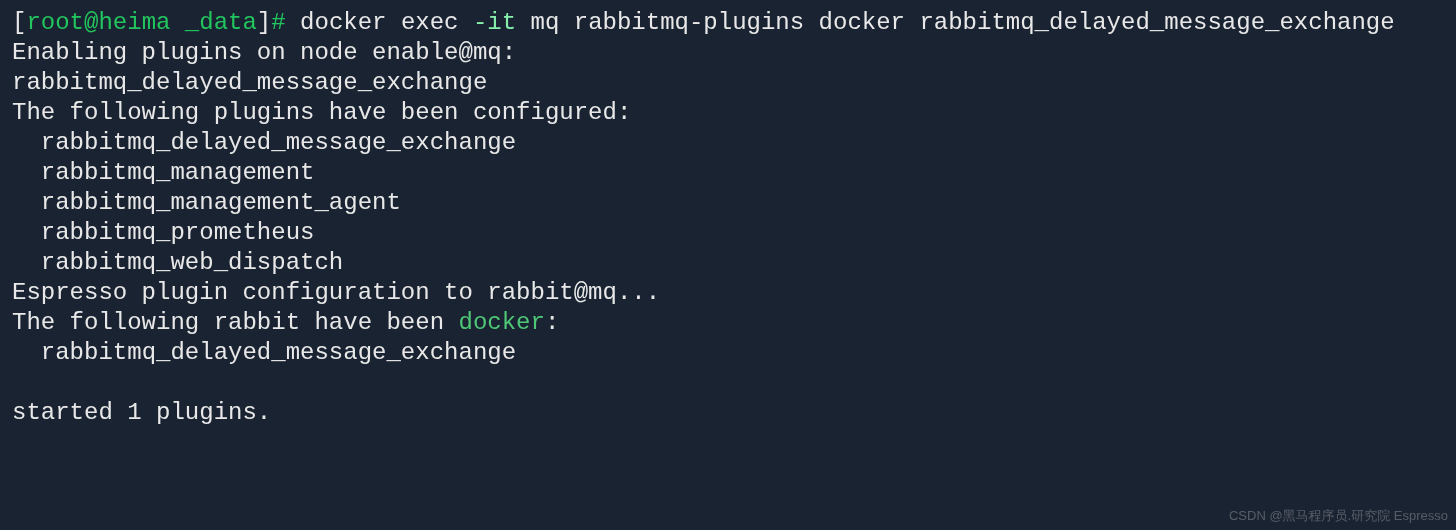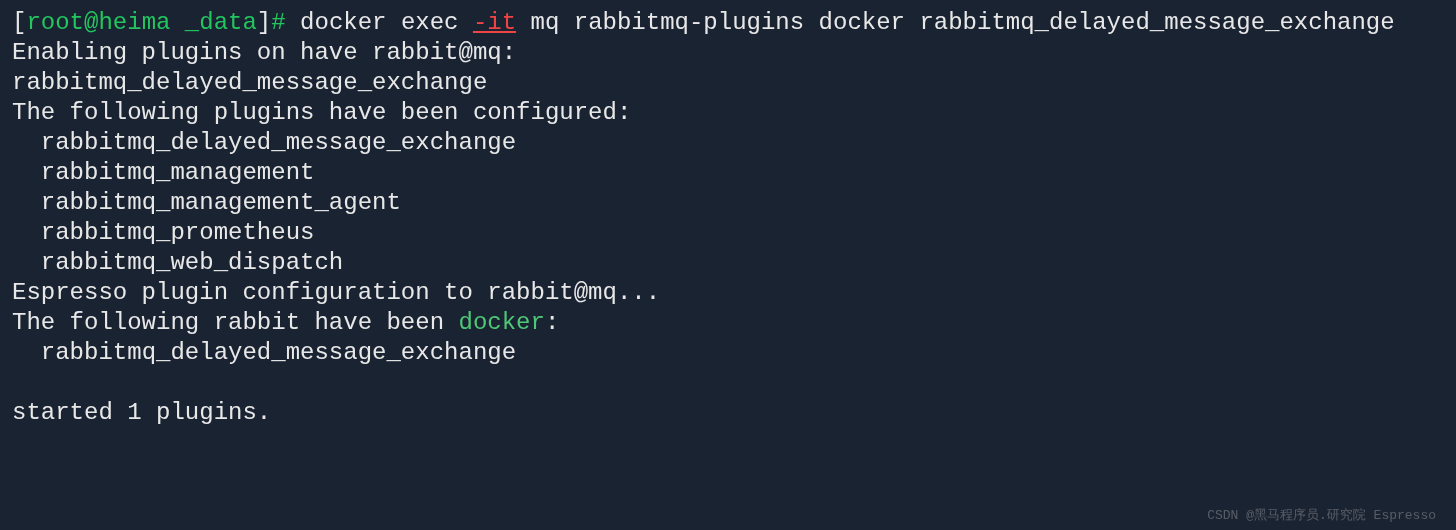--- a/index.html
+++ b/index.html
@@ -28,40 +28,39 @@
       color: #e8e8e8;
     }
     .prompt-user {
       color: #22c55e;
     }
     .cmd-white {
       color: #e8e8e8;
       text-align: center;
     }
     .cmd-flag {
-      color: #ef4444;
-      text-decoration: underline;
+      color: #86efac;
     }
     .enabled {
       color: #4ec776;
     }
     .watermark {
       position: absolute;
       bottom: 6px;
-      right: 20px;
+      right: 8px;
       font-size: 13px;
       color: rgba(200,200,200,0.35);
-      font-family: Liberation Mono, monospace;
+      font-family: Liberation Sans, sans-serif;
     }
   </style>
 </head>
 <body>
 
 <div class="terminal"><span class="prompt-bracket">[</span><span class="prompt-user">root@heima</span><span> </span><span class="prompt-user">_data</span><span class="prompt-bracket">]</span><span class="prompt-user">#</span> <span class="cmd-white">docker exec </span><span class="cmd-flag">-it</span><span class="cmd-white"> mq rabbitmq-plugins docker rabbitmq_delayed_message_exchange</span>
-<span>Enabling plugins on have rabbit@mq:</span>
+<span>Enabling plugins on node enable@mq:</span>
 <span>rabbitmq_delayed_message_exchange</span>
 <span>The following plugins have been configured:</span>
   <span>rabbitmq_delayed_message_exchange</span>
   <span>rabbitmq_management</span>
   <span>rabbitmq_management_agent</span>
   <span>rabbitmq_prometheus</span>
   <span>rabbitmq_web_dispatch</span>
 <span>Espresso plugin configuration to rabbit@mq...</span>
 <span>The following rabbit have been </span><span class="enabled">docker</span><span>:</span>
   <span>rabbitmq_delayed_message_exchange</span>

